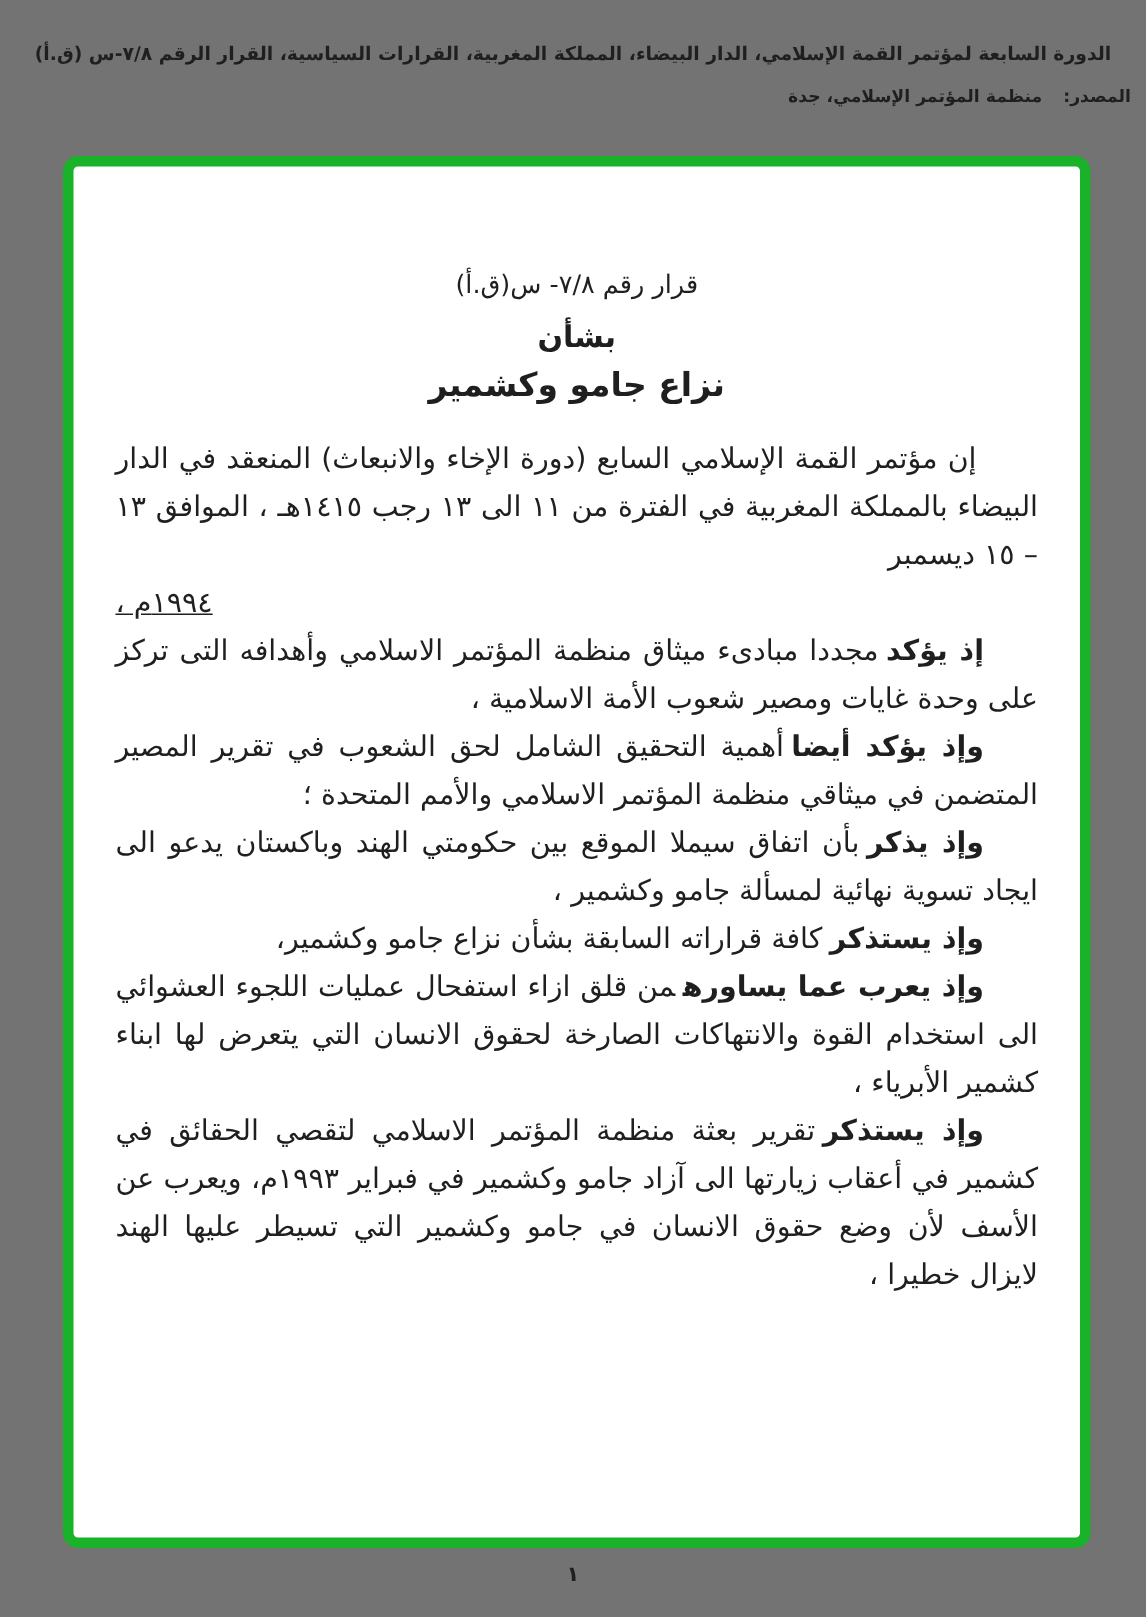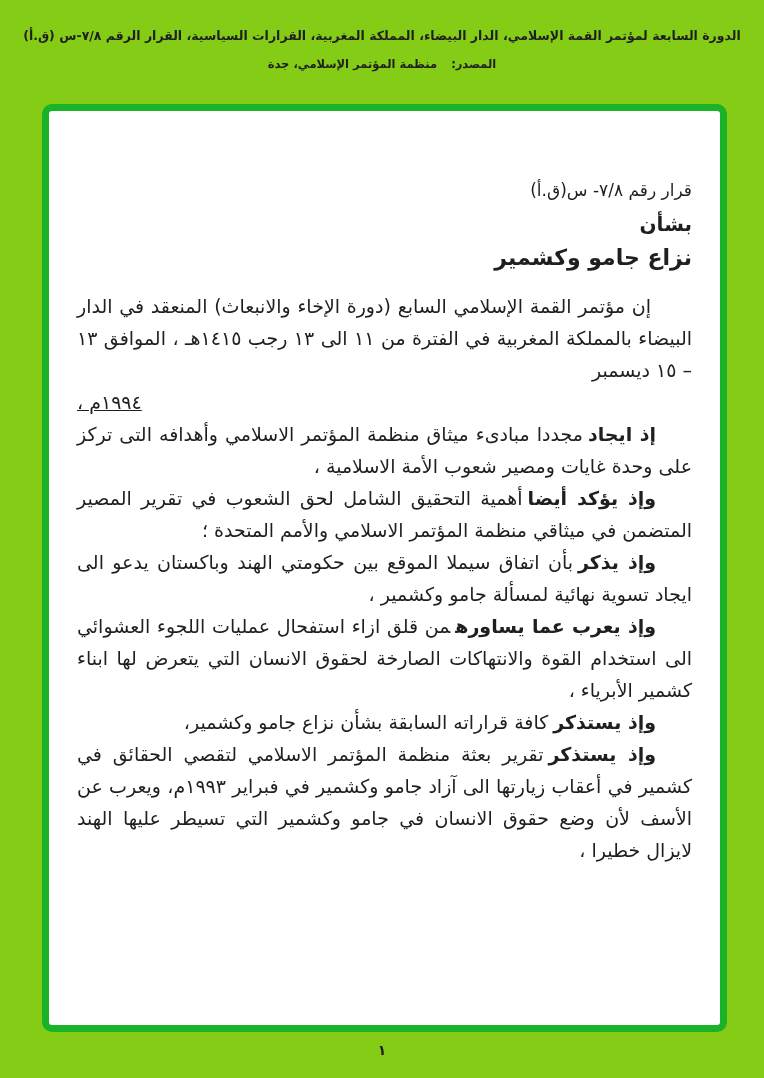--- a/index.html
+++ b/index.html
@@ -5,50 +5,50 @@
   * { margin: 0; padding: 0; box-sizing: border-box; }
   html, body { background: #ffffff; }
   body {
     width: 764px; height: 1078px;
     position: relative;
     font-family: "DejaVu Sans", sans-serif;
     color: #1f1f1f;
     direction: rtl;
     overflow: hidden;
   }
-  .page { position: absolute; inset: 0; background: #84cc16; }
+  .page { position: absolute; inset: 0; background: #737373; }
 
   
   .hdr1 {
     position: absolute; top: 28px; left: 10px; right: 10px;
     text-align: center;
     font-size: 12.5px; font-weight: 700;
     letter-spacing: 0;
     white-space: nowrap;
   }
   .hdr2 {
     position: absolute; top: 57px; left: 10px; right: 10px;
-    text-align: center;
+    text-align: right;
     font-size: 11.5px; font-weight: 700;
   }
   .hdr2 .src-label { margin-left: 14px; }
 
   
   .frame {
     position: absolute;
     left: 42px; top: 104px;
     width: 685px; height: 928px;
     border: 7px solid #1ab228;
     border-radius: 10px;
     background: #ffffff;
     padding: 62px 28px 0 28px;
   }
 
   
-  .title-block { line-height: 34px; }
+  .title-block { text-align: center; line-height: 34px; }
   .title-num  { font-size: 17px; font-weight: 500; }
   .title-re   { font-size: 20px; font-weight: 700; }
   .title-subj { font-size: 22px; font-weight: 700; }
 
   
   .doc-body {
     margin-top: 15px;
     font-size: 19px;
     line-height: 32px;
     text-align: justify;
@@ -81,30 +81,30 @@
       <div class="title-num">قرار رقم ٧/٨- س(ق.أ)</div>
       <div class="title-re">بشأن</div>
       <div class="title-subj">نزاع جامو وكشمير</div>
     </div>
 
     <div class="doc-body">
 
       <p class="para"><span class="lead"></span><span>إن مؤتمر القمة الإسلامي السابع (دورة الإخاء والانبعاث) المنعقد في الدار البيضاء بالمملكة المغربية في الفترة من ١١ الى ١٣ رجب ١٤١٥هـ ، الموافق ١٣ – ١٥ ديسمبر</span></p>
       <div class="tail-line">١٩٩٤م ،</div>
 
-      <p class="para"><span class="lead">إذ ايجاد</span><span>مجددا مبادىء ميثاق منظمة المؤتمر الاسلامي وأهدافه التى تركز على وحدة غايات ومصير شعوب الأمة الاسلامية ،</span></p>
+      <p class="para"><span class="lead">إذ يؤكد</span><span>مجددا مبادىء ميثاق منظمة المؤتمر الاسلامي وأهدافه التى تركز على وحدة غايات ومصير شعوب الأمة الاسلامية ،</span></p>
 
 
       <p class="para"><span class="lead">وإذ يؤكد أيضا</span><span>أهمية التحقيق الشامل لحق الشعوب في تقرير المصير المتضمن في ميثاقي منظمة المؤتمر الاسلامي والأمم المتحدة ؛</span></p>
 
       <p class="para"><span class="lead">وإذ يذكر</span><span>بأن اتفاق سيملا الموقع بين حكومتي الهند وباكستان يدعو الى ايجاد تسوية نهائية لمسألة جامو وكشمير ،</span></p>
 
+      <p class="para"><span class="lead">وإذ يستذكر</span><span>كافة قراراته السابقة بشأن نزاع جامو وكشمير،</span></p>
+
       <p class="para"><span class="lead">وإذ يعرب عما يساوره</span><span>من قلق ازاء استفحال عمليات اللجوء العشوائي الى استخدام القوة والانتهاكات الصارخة لحقوق الانسان التي يتعرض لها ابناء كشمير الأبرياء ،</span></p>
-
-      <p class="para"><span class="lead">وإذ يستذكر</span><span>كافة قراراته السابقة بشأن نزاع جامو وكشمير،</span></p>
 
       <p class="para"><span class="lead">وإذ يستذكر</span><span>تقرير بعثة منظمة المؤتمر الاسلامي لتقصي الحقائق في كشمير في أعقاب زيارتها الى آزاد جامو وكشمير في فبراير ١٩٩٣م، ويعرب عن الأسف لأن وضع حقوق الانسان في جامو وكشمير التي تسيطر عليها الهند لايزال خطيرا ،</span></p>
 
 
     </div>
   </div>
 
   <div class="pagenum">١</div>
 
 </div>

